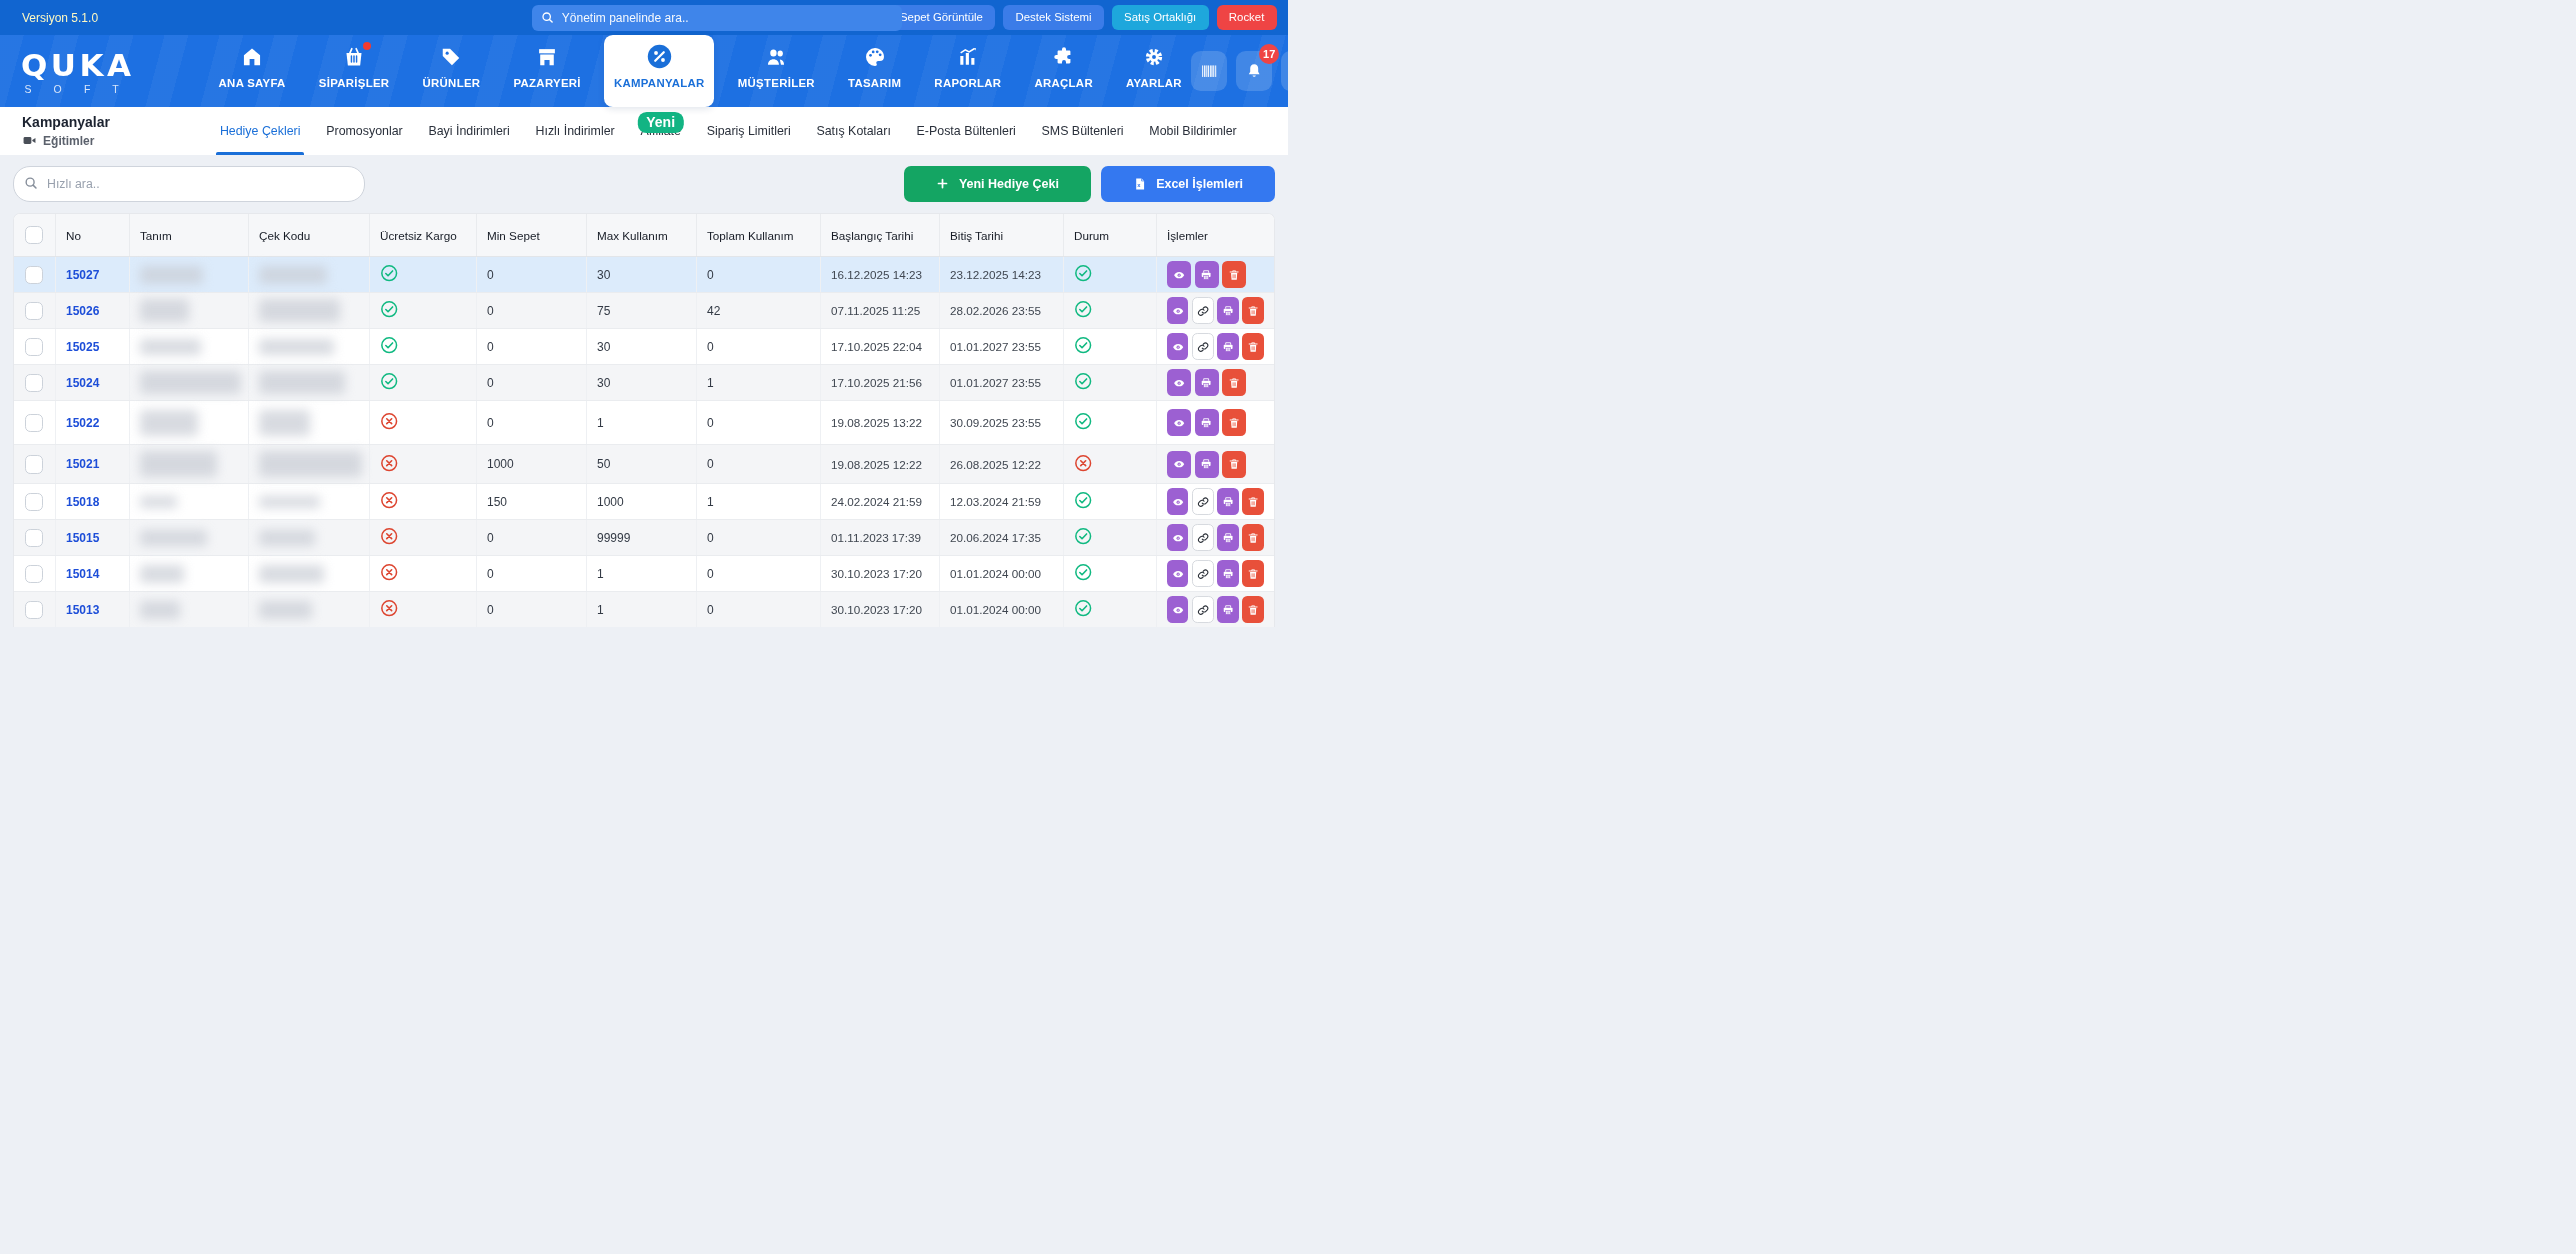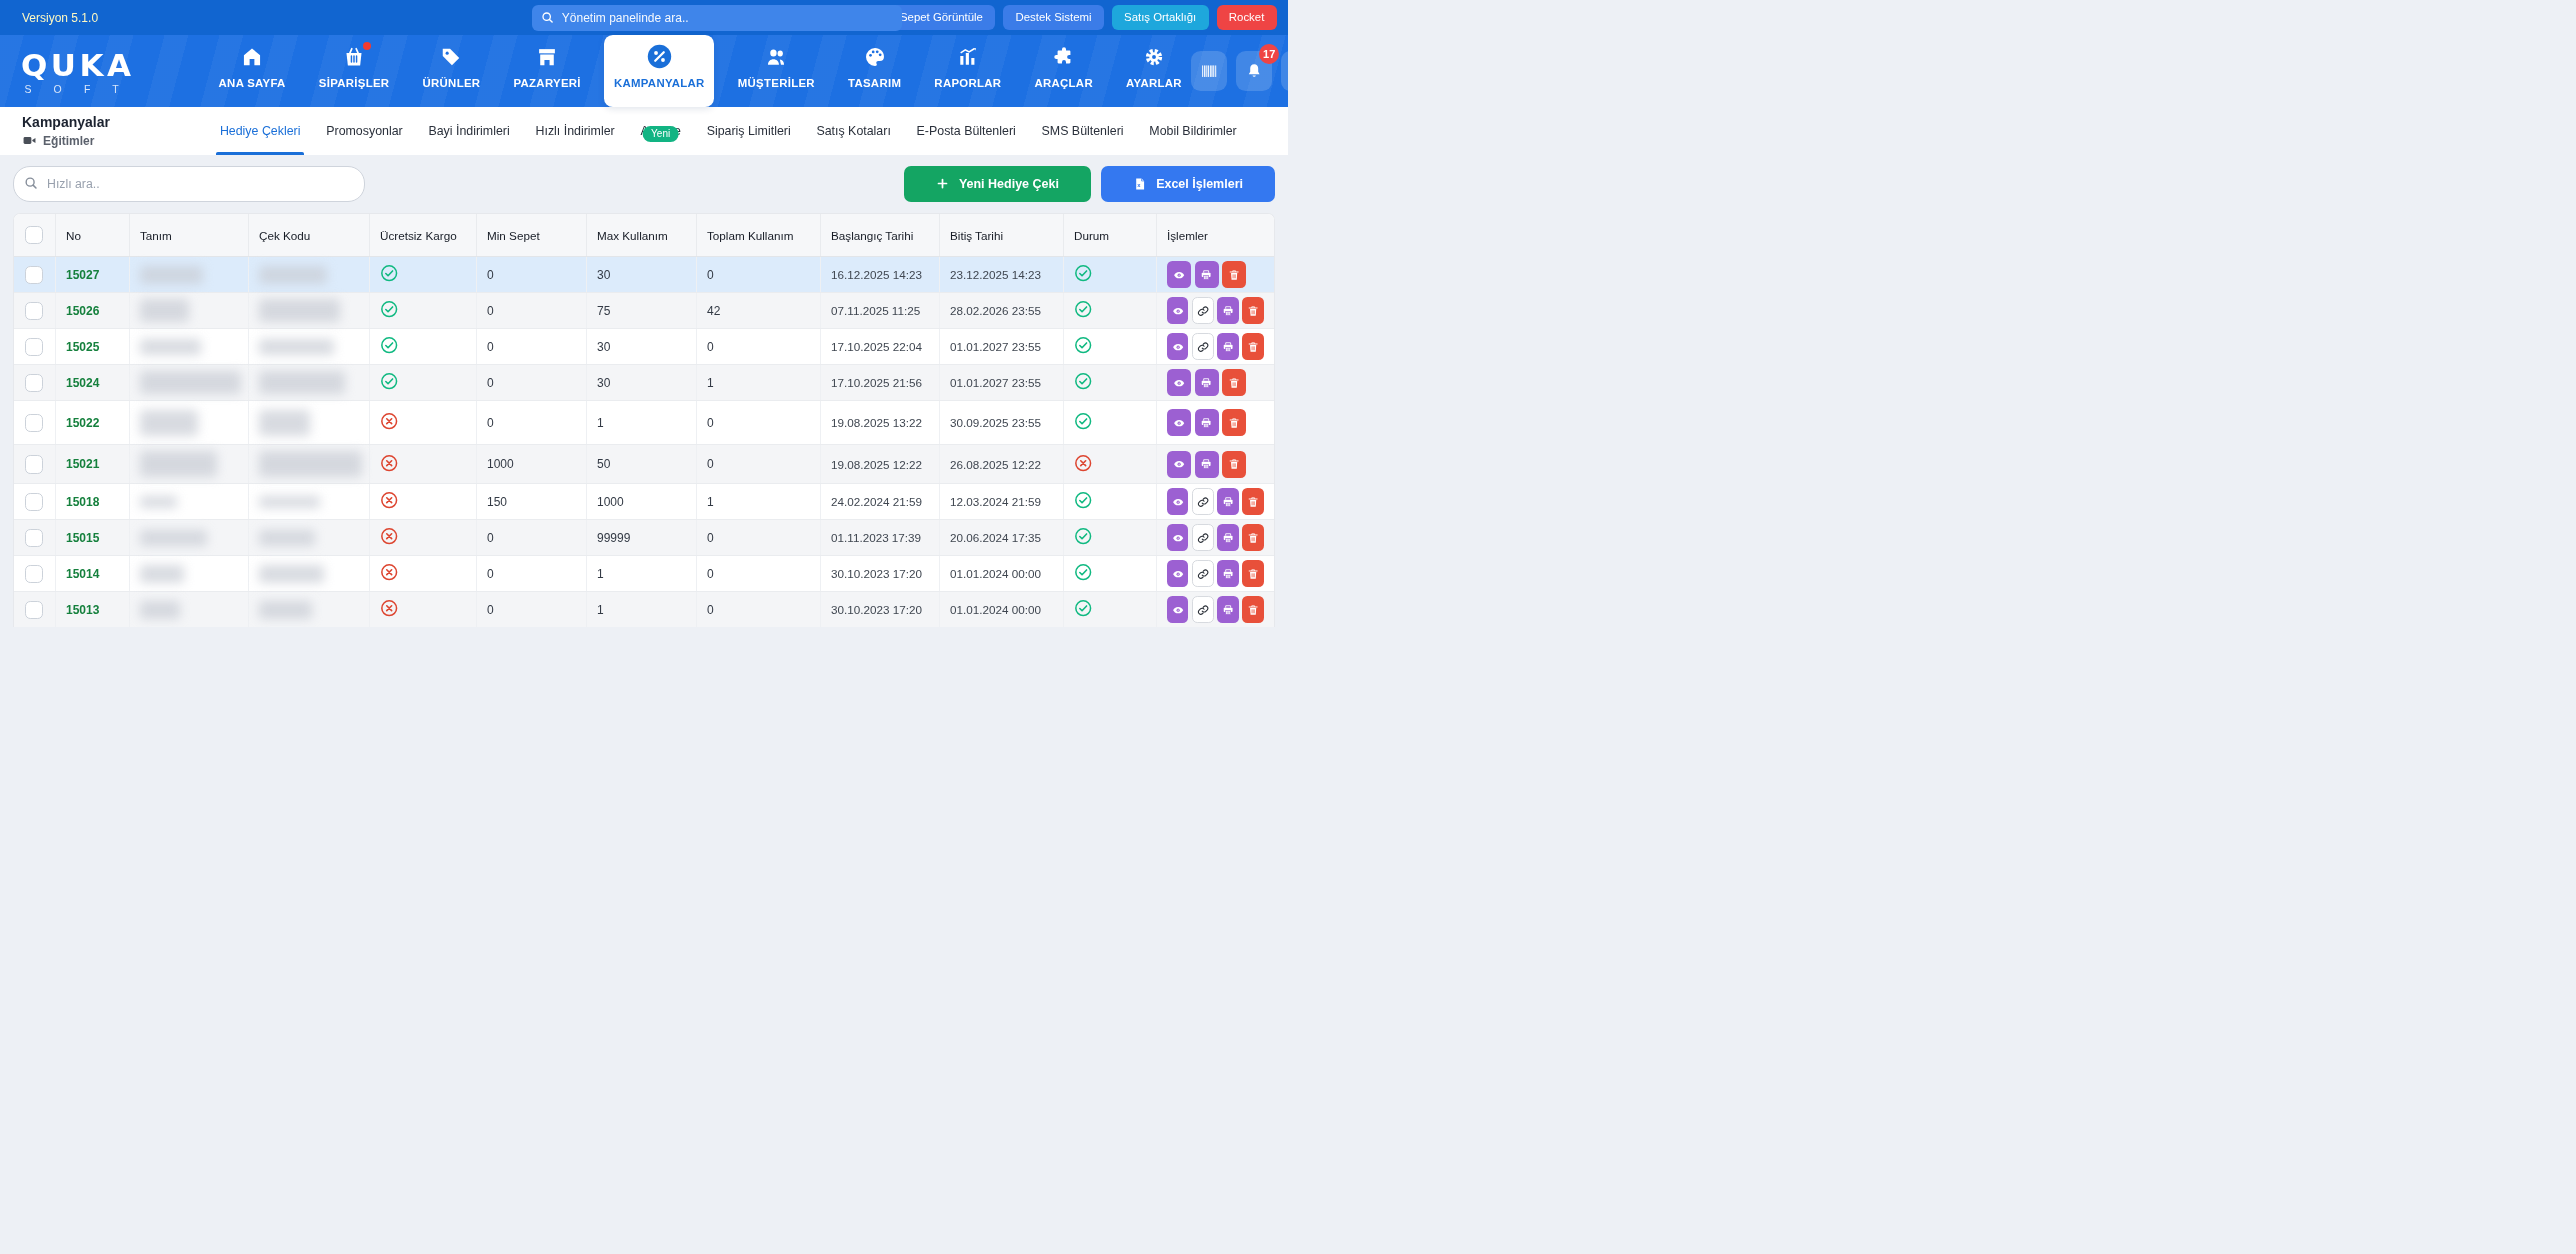--- a/index.html
+++ b/index.html
@@ -63,22 +63,22 @@
   .page-title{font-size:14px;font-weight:700;color:#1c2330}
   .trainings{display:flex;align-items:center;gap:6.1px;color:#5b616c;font-size:12px;font-weight:700;cursor:pointer}
   .trainings .ic{color:#4a4f58}
   .trainings .ic svg{width:15px;height:15px}
   .tabs{display:flex;gap:24px;align-items:center;height:100%}
   .tab{position:relative;height:100%;display:flex;align-items:center;font-size:12.4px;color:#2a303b;
     white-space:nowrap;cursor:pointer;padding:0 0.9px}
   .tab.active{color:var(--c-active)}
   .tab.active::after{content:"";position:absolute;left:-2.6px;right:-2.6px;bottom:0;height:2.6px;
     background:var(--c-active);border-radius:1.8px 1.8px 0 0}
-  .yeni{position:absolute;top:19px;left:50%;transform:translateX(-50%);background:#12b483;color:#fff;
-    font-size:10px;font-weight:400;padding:2.2px 8.8px;border-radius:8.8px;line-height:1.2}
+  .yeni{position:absolute;top:5px;left:50%;transform:translateX(-50%);background:#12b483;color:#fff;
+    font-size:14px;font-weight:700;padding:2.2px 8.8px;border-radius:8.8px;line-height:1.2}
 
   
   .content{padding:10.5px 13px 0}
   .toolbar{display:flex;justify-content:space-between;align-items:center}
   .quick-search{position:relative;width:352px;height:36px}
   .quick-search .ic{position:absolute;left:11.4px;top:10.5px;color:#868e9a}
   .quick-search .ic svg{width:14px;height:14px}
   .quick-search input{width:100%;height:100%;border:0.9px solid #cfd4dc;border-radius:17px;
     padding:0 10.5px 0 33px;font-size:12.3px;color:#333;outline:none;background:#fff;
     font-family:"Liberation Sans",sans-serif}
@@ -101,21 +101,21 @@
   td{height:36px;padding:0 10.5px;font-size:12px;color:#333a45;
     border-bottom:0.9px solid #eaecef;border-right:0.9px solid #eef0f3}
   th:last-child,td:last-child{border-right:none}
   tr.alt td{background:#f4f5f7}
   tr.hl td{background:var(--c-hl)}
   tr.tall td{height:44px}
   tr.tall2 td{height:39px}
   .cb{width:18.4px;height:18.4px;border:1.3px solid #ccd2da;border-radius:5.3px;background:#fff;
     margin:0 auto;cursor:pointer}
   td.cbc,th.cbc{padding:0}
-  .no-link{color:#15803d;font-weight:700;font-size:12px;cursor:pointer}
+  .no-link{color:#1d4ed8;font-weight:700;font-size:12px;cursor:pointer}
   .redact{background:#c9cdd5;border-radius:2.6px;filter:blur(5.3px);opacity:.72}
   .status-ic{color:var(--c-ok)}
   .status-ic.bad{color:var(--c-bad)}
   .status-ic svg{width:18.4px;height:18.4px}
   .datecell{font-size:11.7px;color:#3f4650}
   .actions{display:flex;gap:3.5px;align-items:center}
   .abtn{width:24px;height:27px;border-radius:5.3px;border:none;display:grid;place-items:center;
     cursor:pointer;color:#fff;padding:0}
   .abtn .ic svg{width:12.3px;height:12.3px}
   .abtn.view,.abtn.print{background:var(--c-purple)}

